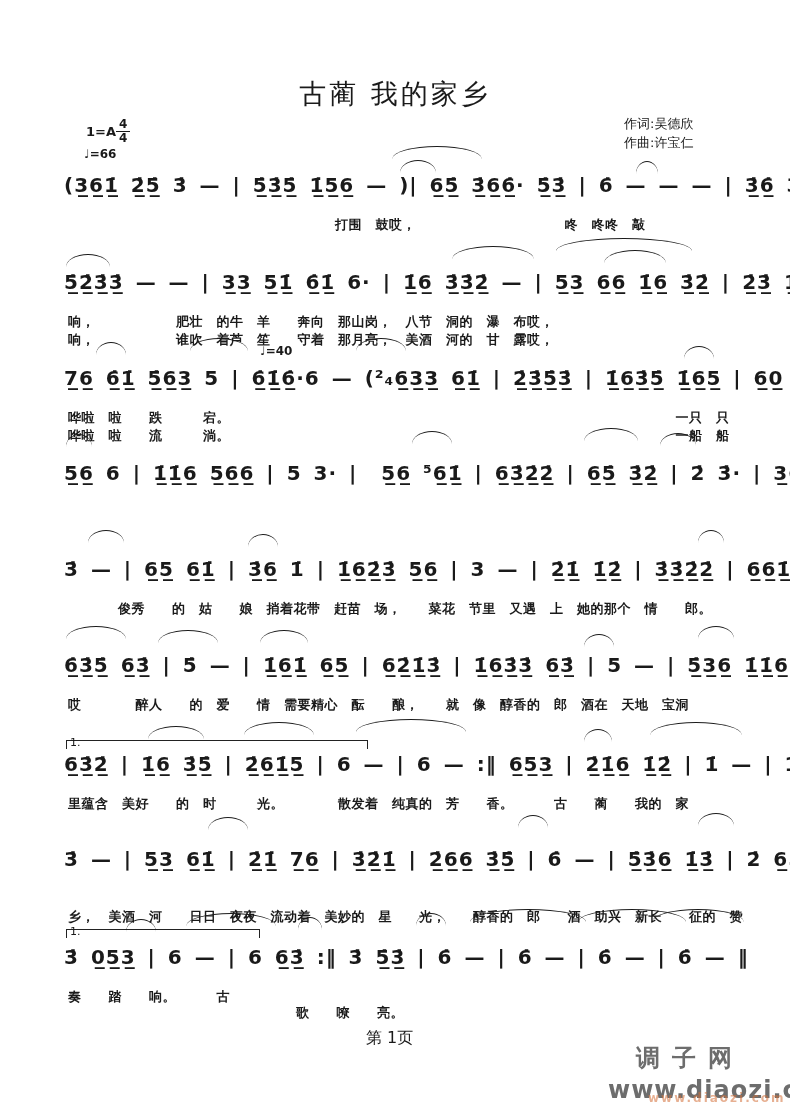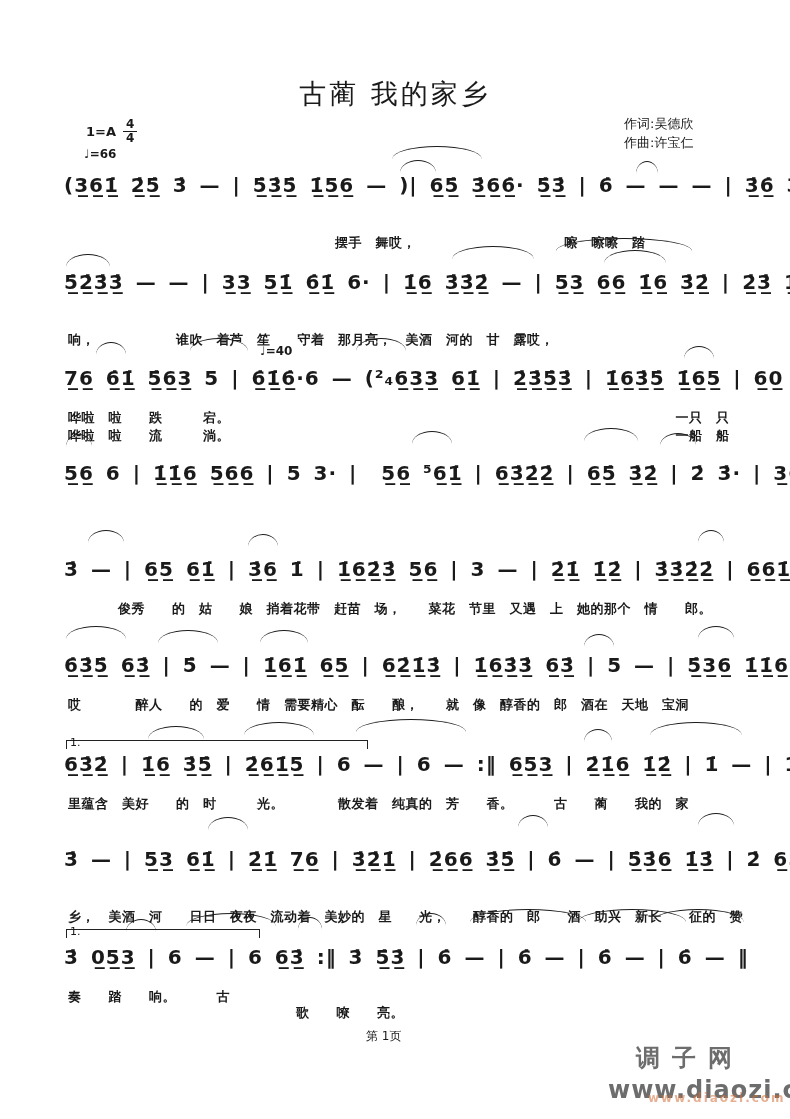--- a/index.html
+++ b/index.html
@@ -1,20 +1,20 @@
 <!DOCTYPE html>
 <html><head>
 <meta charset="utf-8">
 <style>
   html,body{margin:0;padding:0;background:#ffffff;}
   .page{position:relative;width:790px;height:1119px;background:#ffffff;overflow:hidden;
         font-family:"DejaVu Sans","Liberation Sans",sans-serif;color:#1a1a1a;}
   .title{position:absolute;top:76px;left:0;width:100%;text-align:center;margin:0;
          font-family:"DejaVu Serif","Liberation Serif",serif;font-size:27px;font-weight:400;letter-spacing:3px;}
-  .keyblock{position:absolute;left:86px;top:118px;font-size:13px;font-weight:700;display:flex;align-items:center;gap:7px;}
+  .keyblock{position:absolute;left:86px;top:118px;font-size:13px;font-weight:700;display:flex;align-items:center;}
   .frac{display:inline-flex;flex-direction:column;align-items:center;font-size:12px;line-height:13px;font-weight:700;}
   .frac .ft{border-bottom:1px solid #1a1a1a;padding:0 3px;}
   .tempo{position:absolute;font-size:12px;font-weight:700;}
   .t1{left:84px;top:147px;}
   .t2{left:260px;top:344px;}
   .credits{position:absolute;left:624px;top:114px;font-size:13px;line-height:19px;font-weight:400;}
   .system{position:absolute;left:64px;width:695px;height:82px;}
   .nt{position:absolute;left:0;top:0;white-space:pre;font-size:20px;font-weight:700;
       letter-spacing:1px;word-spacing:4px;}
   .lyr{position:absolute;left:4px;white-space:pre;font-size:13px;font-weight:700;letter-spacing:.5px;}
@@ -23,21 +23,21 @@
   .s6{top:653px}.s7{top:752px}.s8{top:847px}.s9{top:945px}
   .s1 .lyr{left:271px}
   .s5 .lyr{left:54px}
   .s9 .lb{left:232px;top:59px}
   .volta{position:absolute;height:8px;border-top:1.5px solid #222;border-left:1.5px solid #222;border-right:1.5px solid #222;}
   .v1{left:66px;top:740px;width:300px}
   .v2{left:66px;top:929px;width:192px}
   .vl{position:absolute;left:3px;top:-4px;font-size:11px;line-height:11px;}
   .arc{position:absolute;height:12px;border-top:1.5px solid #1a1a1a;
        border-radius:50% 50% 0 0 / 100% 100% 0 0;}
-  .pagefoot{position:absolute;left:366px;top:1028px;font-size:12px;font-weight:400;}
+  .pagefoot{position:absolute;left:366px;top:1028px;font-size:16px;font-weight:400;}
   .wm-name{position:absolute;left:636px;top:1042px;font-size:24px;font-weight:700;color:#6d6d6d;letter-spacing:12px;}
   .wm-url{position:absolute;left:608px;top:1076px;font-size:24px;font-weight:700;color:#6d6d6d;letter-spacing:1px;}
   .wm-orange{position:absolute;left:648px;top:1091px;font-size:12px;font-weight:700;color:#d4703a;opacity:.55;letter-spacing:2px;}
 </style>
 </head>
 <body>
 
 <div class="page">
 
   <h1 class="title">古蔺 我的家乡</h1>
@@ -53,25 +53,26 @@
   <div class="tempo t1">♩=66</div>
   <div class="tempo t2">♩=40</div>
 
   <div class="credits">
     <div>作词:吴德欣</div>
     <div>作曲:许宝仁</div>
   </div>
 
   <div class="system s1">
     <div class="nt">(3̲6̲1̲̇ 2̲̇5̲̇ 3̇ — | 5̲̇3̲̇5̲̇ 1̲̇5̲6̲ — )| 6̲5̲̇ 3̲̇6̲6̲̇· 5̲̇3̲̇ | 6̇ — — — | 3̲̇6̲̇ 3̇ 2̇· 1̲̇ 2̲̇ |</div>
-    <div class="lyr lb">摆手　舞哎，　　　　　　　　　　　嚓　嚓嚓　踏</div>
+    <div class="lyr la">打围　鼓哎，　　　　　　　　　　　咚　咚咚　敲</div>
   </div>
 
   <div class="system s2">
     <div class="nt">5̲̇2̲̇3̲̇3̲̇ — — | 3̲3̲ 5̲1̲̇ 6̲̇1̲̇ 6· | 1̲̇6̲ 3̲̇3̲̇2̲̇ — | 5̲3̲ 6̲6̲ 1̲̇6̲ 3̲̇2̲̇ | 2̲̇3̲̇ 1̲̇2̲̇1̲̇ 1̇ — |</div>
+    <div class="lyr la">响，　　　　　　肥壮　的牛　羊　　奔向　那山岗，　八节　洞的　瀑　布哎，</div>
     <div class="lyr lb">响，　　　　　　谁吹　着芦　笙　　守着　那月亮，　美酒　河的　甘　露哎，</div>
   </div>
 
   <div class="system s3">
     <div class="nt">7̲6̲ 6̲̇1̲̇ 5̲̇6̲3̲ 5 | 6̲̇1̲̇6̲̇·6 — (²₄6̲3̲3̲ 6̲1̲̇ | 2̲̇3̲̇5̲̇3̲̇ | 1̲̇6̲3̲̇5̲̇ 1̲̇6̲5̲ | 6̲0̲ 6̲0̲ )1̲̇6̲ 6̲3̲ |</div>
     <div class="lyr la">哗啦　啦　　跌　　　宕。　　　　　　　　　　　　　　　　　　　　　　　　　　　　　　　　　一只　只</div>
     <div class="lyr lb">哗啦　啦　　流　　　淌。　　　　　　　　　　　　　　　　　　　　　　　　　　　　　　　　　一船　船</div>
   </div>
 
   <div class="system s4">

